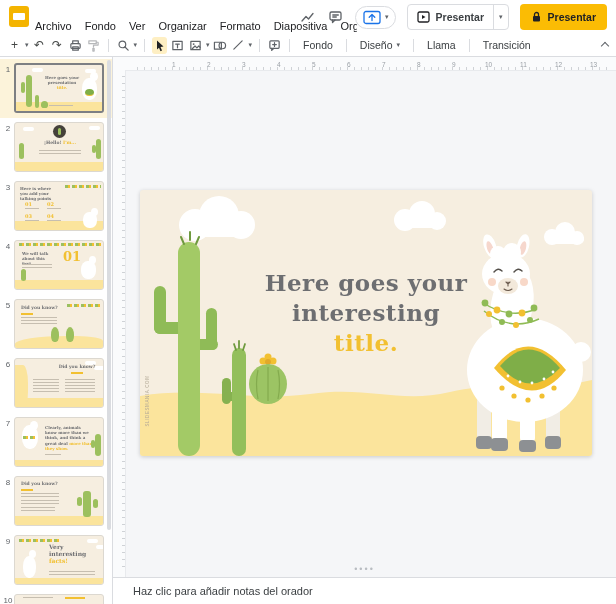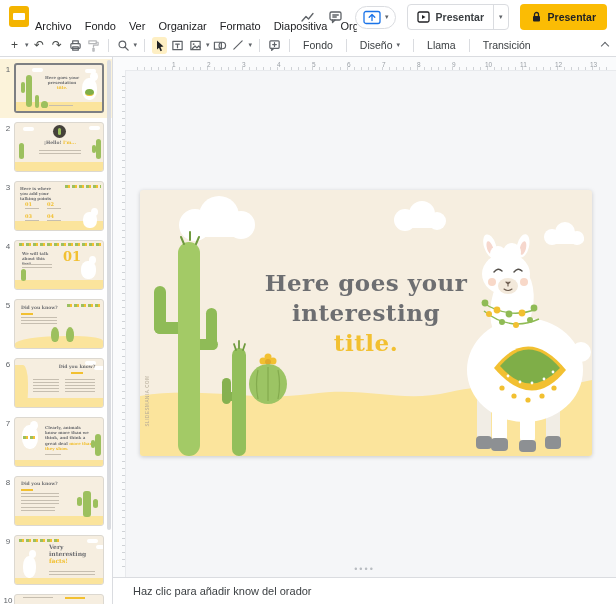--- a/index.html
+++ b/index.html
@@ -524,17 +524,17 @@
             <div>interesting</div>
             <div class="accent">title.</div>
           </div>
           <div class="credit">SLIDESMANIA.COM</div>
         </div>
 
         <div class="divider-dots">••••</div>
       </div>
 
       <div class="notes">
-        <span>Haz clic para añadir know del orador</span>
+        <span>Haz clic para añadir notas del orador</span>
       </div>
     </div>
   </div>
 </div>
 
 </body></html>

